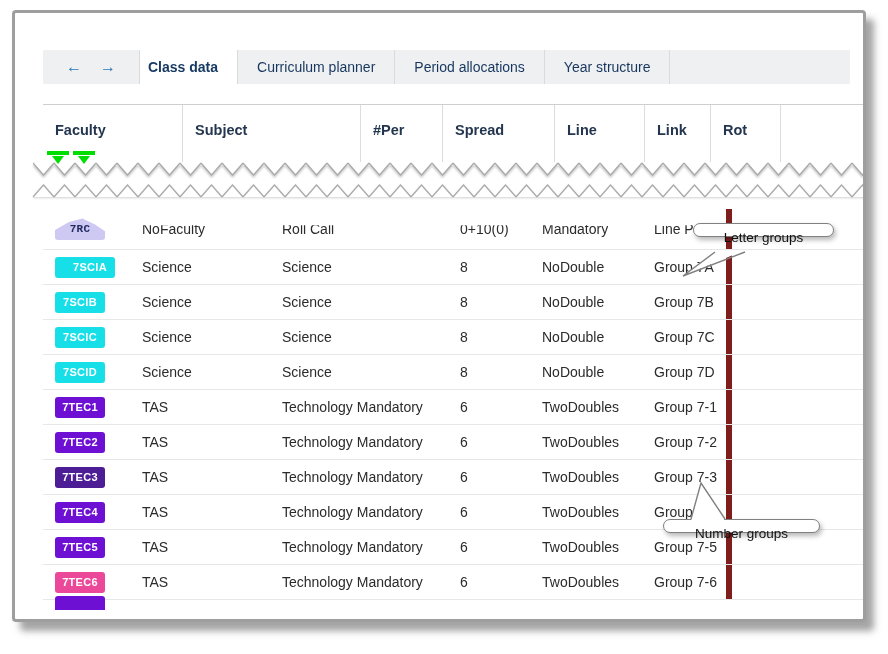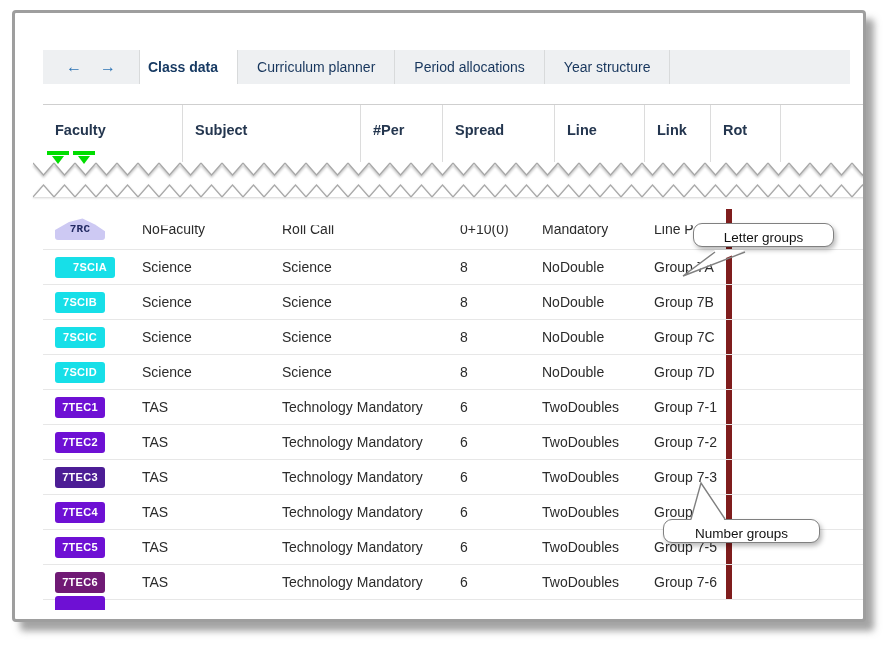--- a/index.html
+++ b/index.html
@@ -66,21 +66,21 @@
     clip-path:polygon(0 55%,28% 18%,55% 2%,80% 30%,100% 60%,100% 100%,0 100%);
     font-family:Liberation Mono, monospace;
   }
   .tcut{display:inline-block;clip-path:inset(26% 0 0 0);}
   .partial-badge{
     position:absolute;left:40px;top:583px;width:50px;height:14px;
     border-radius:3px 3px 0 0;
   }
   
   .callout{
-    position:absolute;height:24px;line-height:27px;text-align:center;background:#fff;
+    position:absolute;height:14px;line-height:27px;text-align:center;background:#fff;
     border:1.4px solid #808080;border-radius:9px;font-size:13.5px;color:#111;
     box-shadow:2px 3px 5px rgba(0,0,0,0.28);box-sizing:border-box;z-index:5;
   }
   #callout-letter{left:678px;top:210px;width:141px;}
   #callout-number{left:648px;top:506px;width:157px;}
   .tail{position:absolute;z-index:6;overflow:visible;}
   #tail-letter{left:660px;top:234px;width:80px;height:34px;}
   #tail-number{left:668px;top:468px;width:56px;height:42px;}
 </style>
 </head>
@@ -245,21 +245,21 @@
       <div class="cell c-fac">TAS</div>
       <div class="cell c-sub">Technology Mandatory</div>
       <div class="cell c-per">6</div>
       <div class="cell c-spr">TwoDoubles</div>
       <div class="cell c-line">Group 7-5</div>
       <div class="cell c-link"></div>
       <div class="cell c-rot"></div>
     </div>
 
     <div class="row">
-      <div class="cell c-code"><span class="badge" style="background-color: #701a75;">7TEC6</span></div>
+      <div class="cell c-code"><span class="badge" style="background-color: #ec4899;">7TEC6</span></div>
       <div class="cell c-fac">TAS</div>
       <div class="cell c-sub">Technology Mandatory</div>
       <div class="cell c-per">6</div>
       <div class="cell c-spr">TwoDoubles</div>
       <div class="cell c-line">Group 7-6</div>
       <div class="cell c-link"></div>
       <div class="cell c-rot"></div>
     </div>
 
   </div>

